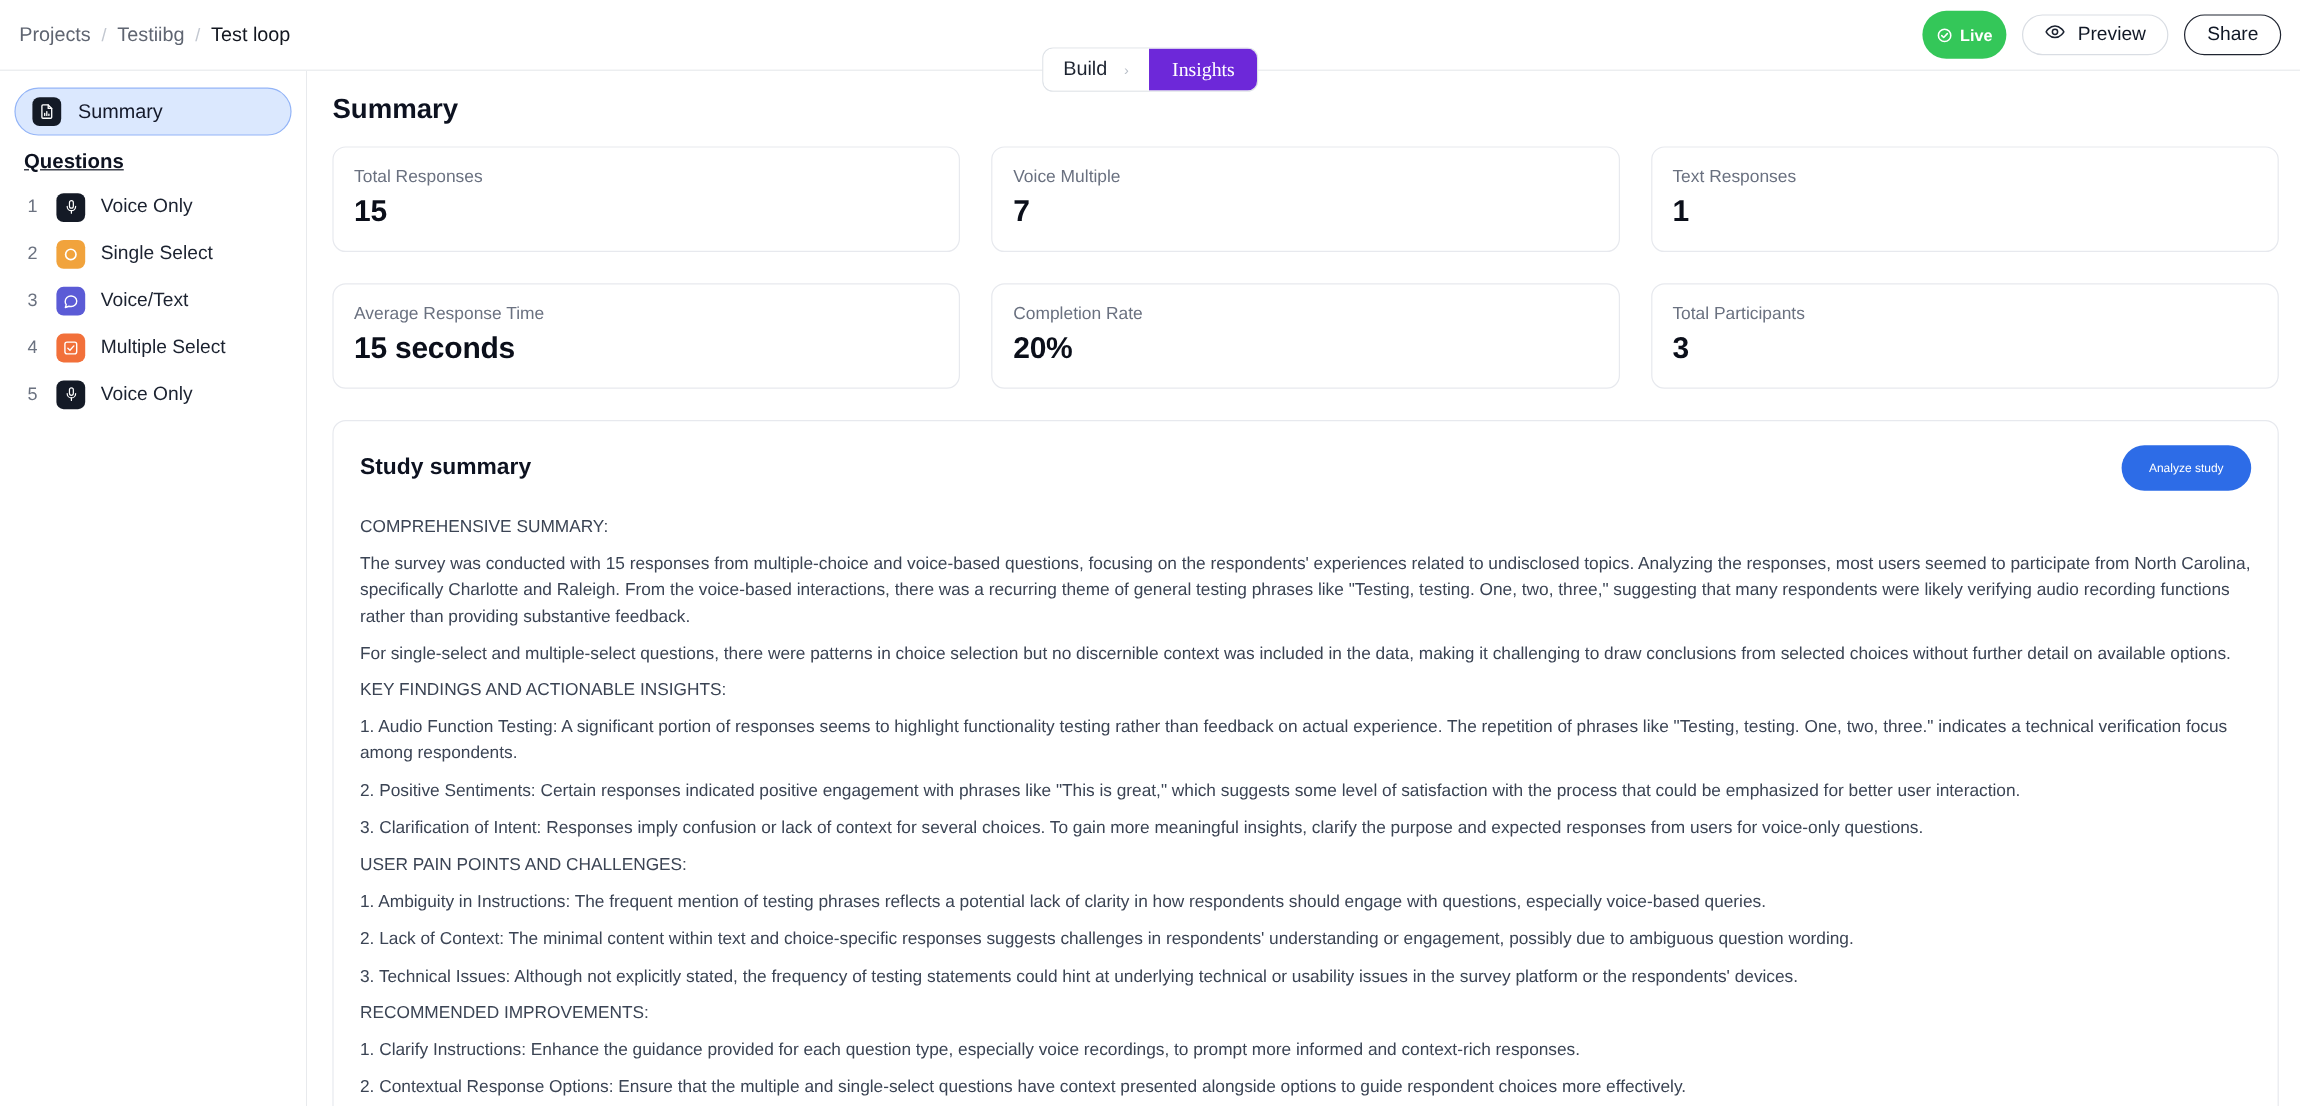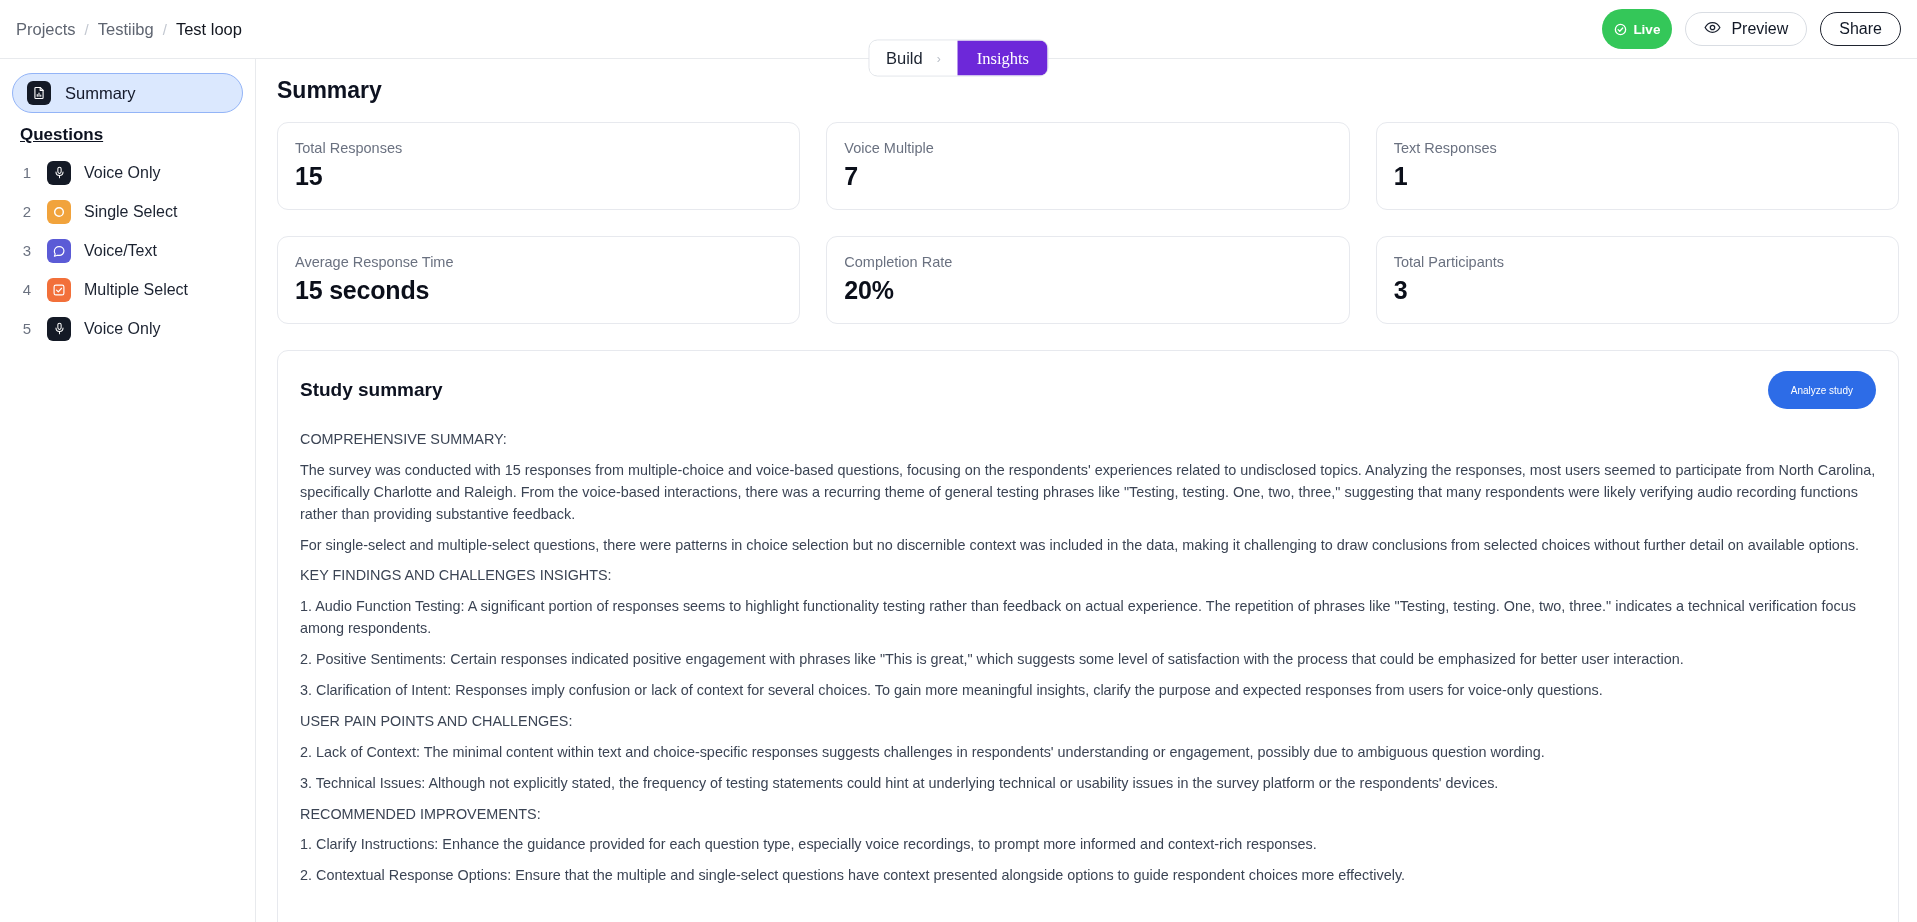--- a/index.html
+++ b/index.html
@@ -321,25 +321,26 @@
 
     <div class="summary-card">
       <div class="sc-head">
         <div class="sc-title">Study summary</div>
         <button class="analyze-btn">Analyze study</button>
       </div>
       <div class="sc-body">
         <p>COMPREHENSIVE SUMMARY:</p>
         <p>The survey was conducted with 15 responses from multiple-choice and voice-based questions, focusing on the respondents' experiences related to undisclosed topics. Analyzing the responses, most users seemed to participate from North Carolina, specifically Charlotte and Raleigh. From the voice-based interactions, there was a recurring theme of general testing phrases like "Testing, testing. One, two, three," suggesting that many respondents were likely verifying audio recording functions rather than providing substantive feedback.</p>
         <p>For single-select and multiple-select questions, there were patterns in choice selection but no discernible context was included in the data, making it challenging to draw conclusions from selected choices without further detail on available options.</p>
-        <p>KEY FINDINGS AND CHALLENGES INSIGHTS:</p>
+        <p>KEY FINDINGS AND ACTIONABLE INSIGHTS:</p>
         <p>1. Audio Function Testing: A significant portion of responses seems to highlight functionality testing rather than feedback on actual experience. The repetition of phrases like "Testing, testing. One, two, three." indicates a technical verification focus among respondents.</p>
         <p>2. Positive Sentiments: Certain responses indicated positive engagement with phrases like "This is great," which suggests some level of satisfaction with the process that could be emphasized for better user interaction.</p>
         <p>3. Clarification of Intent: Responses imply confusion or lack of context for several choices. To gain more meaningful insights, clarify the purpose and expected responses from users for voice-only questions.</p>
         <p>USER PAIN POINTS AND CHALLENGES:</p>
+        <p>1. Ambiguity in Instructions: The frequent mention of testing phrases reflects a potential lack of clarity in how respondents should engage with questions, especially voice-based queries.</p>
         <p>2. Lack of Context: The minimal content within text and choice-specific responses suggests challenges in respondents' understanding or engagement, possibly due to ambiguous question wording.</p>
         <p>3. Technical Issues: Although not explicitly stated, the frequency of testing statements could hint at underlying technical or usability issues in the survey platform or the respondents' devices.</p>
         <p>RECOMMENDED IMPROVEMENTS:</p>
         <p>1. Clarify Instructions: Enhance the guidance provided for each question type, especially voice recordings, to prompt more informed and context-rich responses.</p>
         <p>2. Contextual Response Options: Ensure that the multiple and single-select questions have context presented alongside options to guide respondent choices more effectively.</p>
 
       </div>
     </div>
   </div>
 </div>

